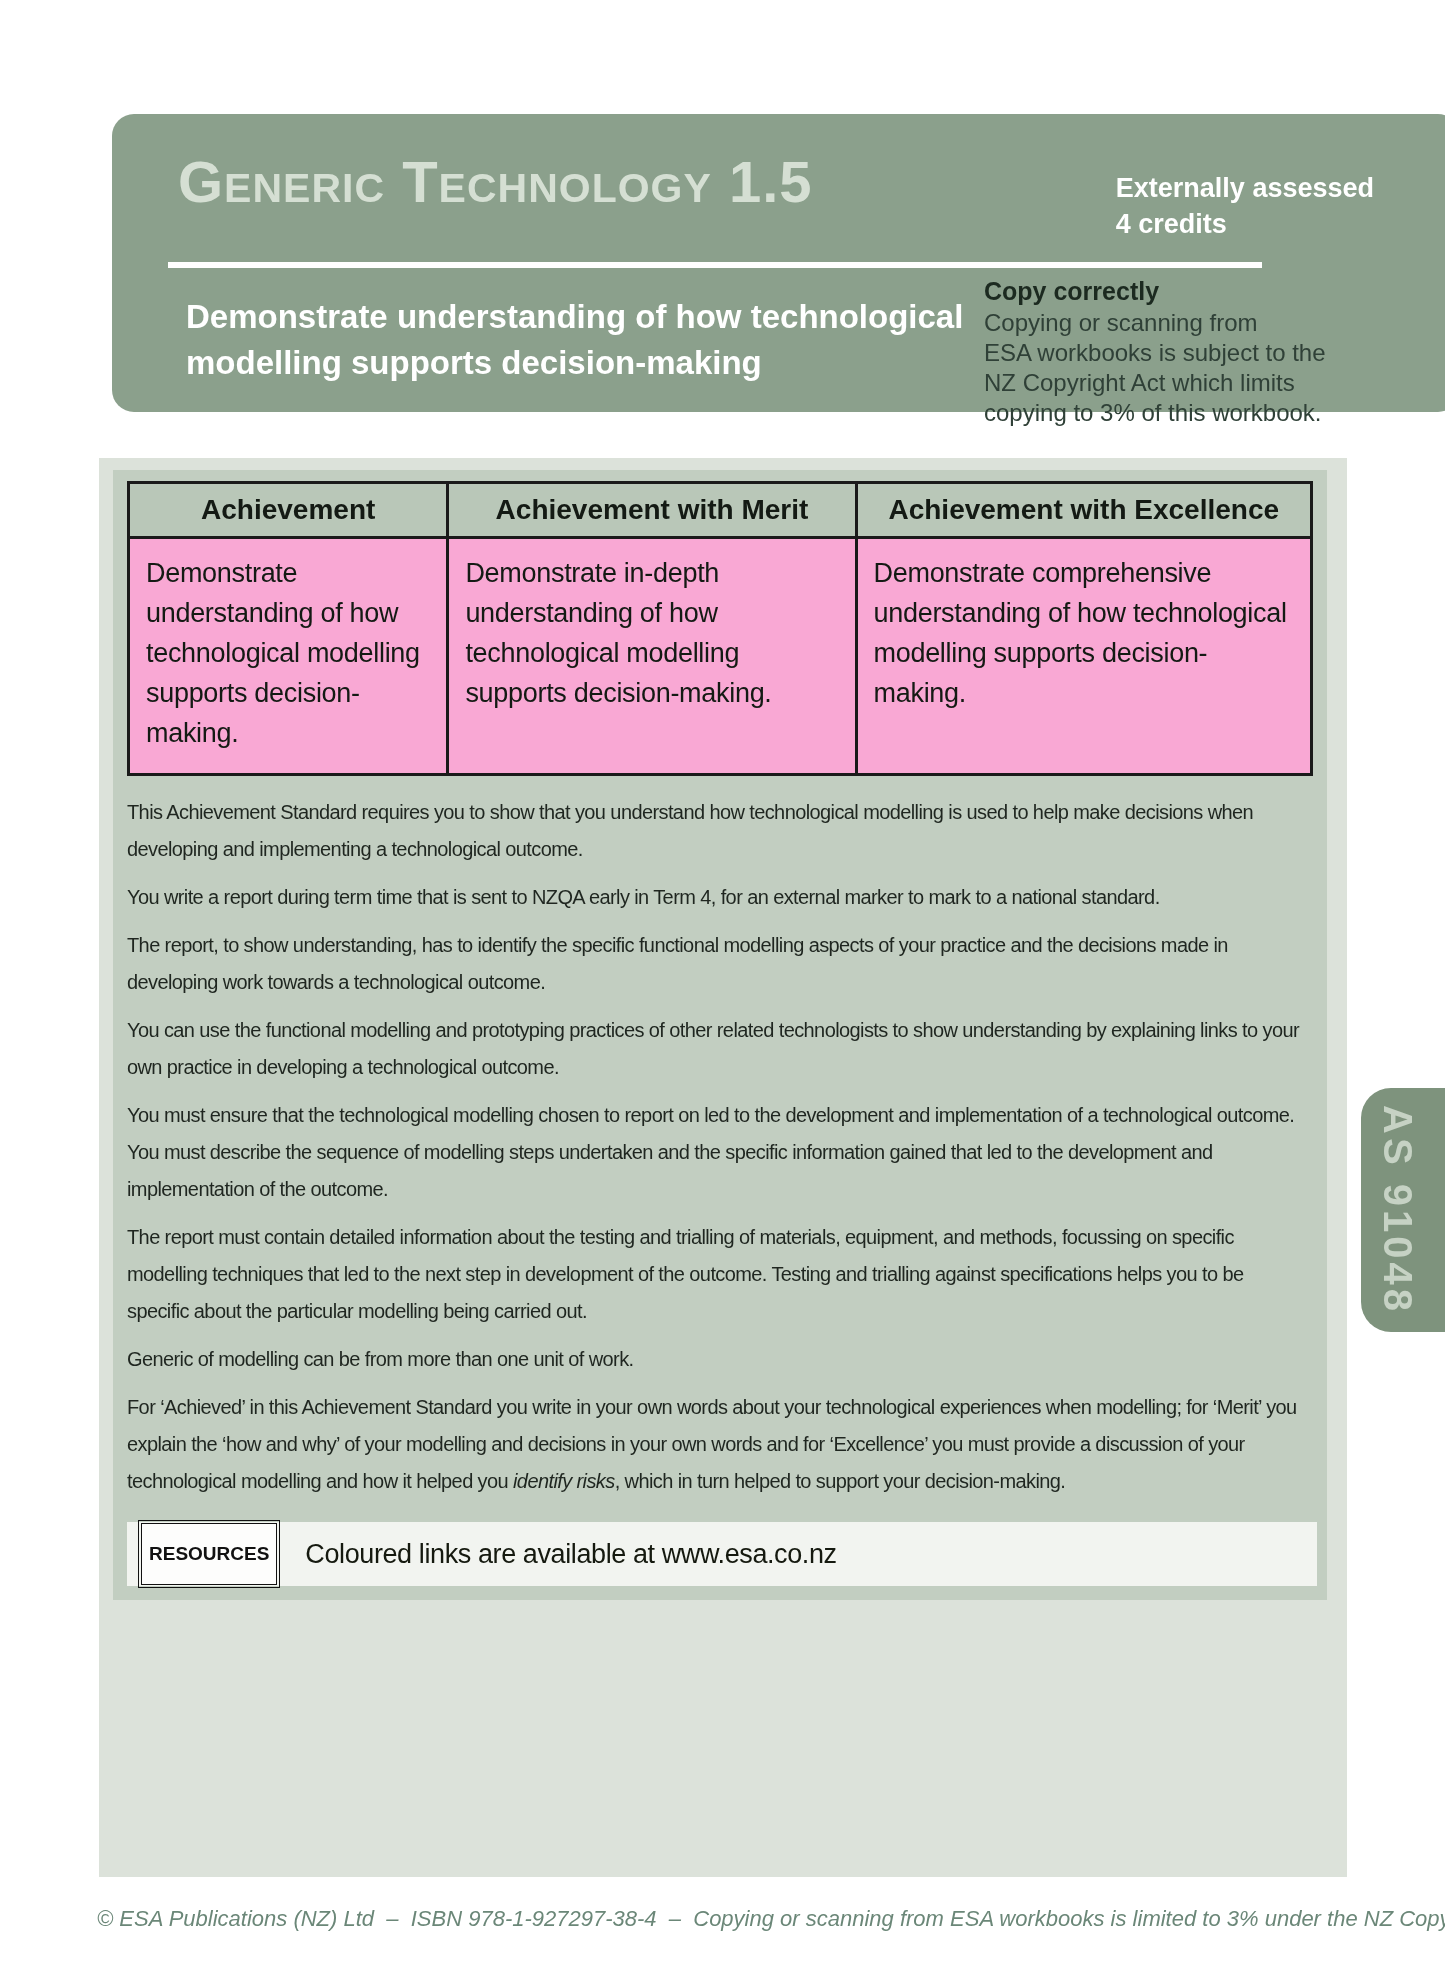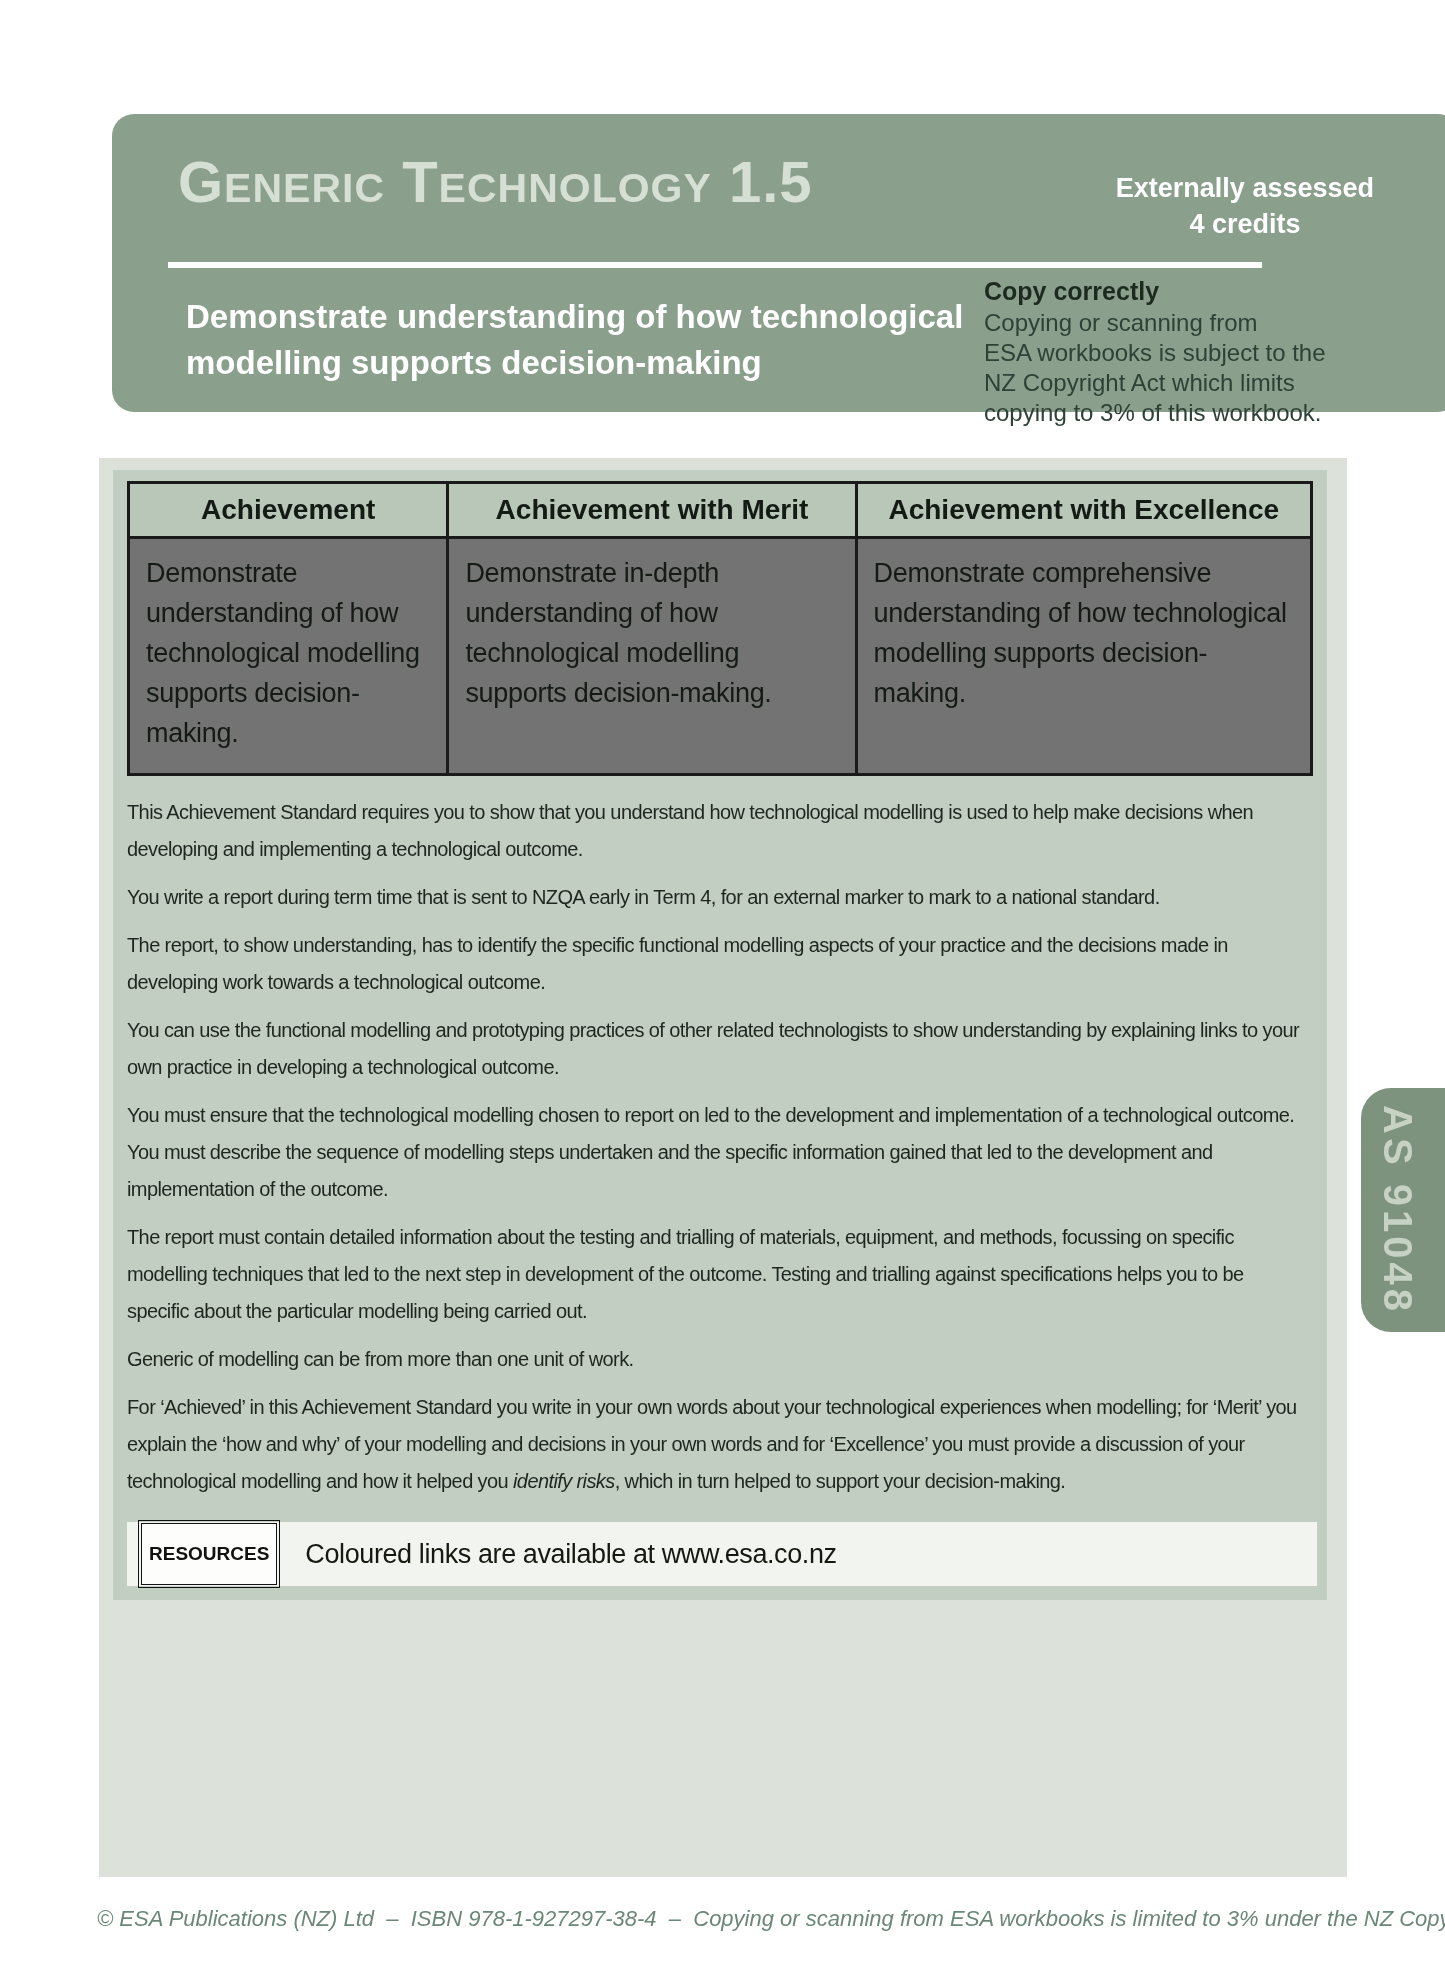--- a/index.html
+++ b/index.html
@@ -11,21 +11,21 @@
   .header-card{
     position:absolute;left:112px;top:114px;width:1348px;height:298px;
     background:#8ba08c;border-radius:22px;box-sizing:border-box;text-decoration:underline;
   }
   .title{
     position:absolute;left:66px;top:38px;margin:0;
     font-variant:small-caps;font-weight:bold;font-size:58px;line-height:60px;
     letter-spacing:1px;color:#d5dfd3;white-space:nowrap;
   }
   .assess{
-    position:absolute;right:86px;top:56px;text-align:center;
+    position:absolute;right:86px;top:56px;text-align:left;
     color:#ffffff;font-weight:bold;font-size:27px;line-height:36px;white-space:pre-line;
   }
   .rule{
     position:absolute;left:56px;top:148px;width:1094px;height:6px;background:#ffffff;
   }
   .subtitle{
     position:absolute;left:64px;top:170px;margin:10px;width:880px;
     color:#ffffff;font-weight:bold;font-size:33px;line-height:46px;white-space:pre-line;
   }
   .copy-note{position:absolute;left:872px;top:162px;width:345px;}
@@ -35,21 +35,21 @@
   .panel{
     position:absolute;left:99px;top:458px;width:1248px;height:1419px;
     background:#dce2da;
   }
   .box{
     position:absolute;left:14px;top:12px;width:1214px;height:1130px;
     background:#c2cec1;
   }
   table.std{
     border-collapse:collapse;margin:11px 14px 0 14px;width:1186px;
-    background:#737373;table-layout:fixed;
+    background:#f9a8d4;table-layout:fixed;
   }
   table.std col.c1{width:27%;} table.std col.c2{width:34.5%;} table.std col.c3{width:38.5%;}
   table.std th{
     background:#b9c7b8;border:3px solid #1a1a1a;
     font-size:28px;font-weight:bold;padding:10px 6px;color:#141a14;
   }
   table.std td{
     border:3px solid #1a1a1a;vertical-align:top;
     font-size:27px;line-height:40px;padding:14px 16px 20px 16px;color:#141a14;
     letter-spacing:-0.3px;

